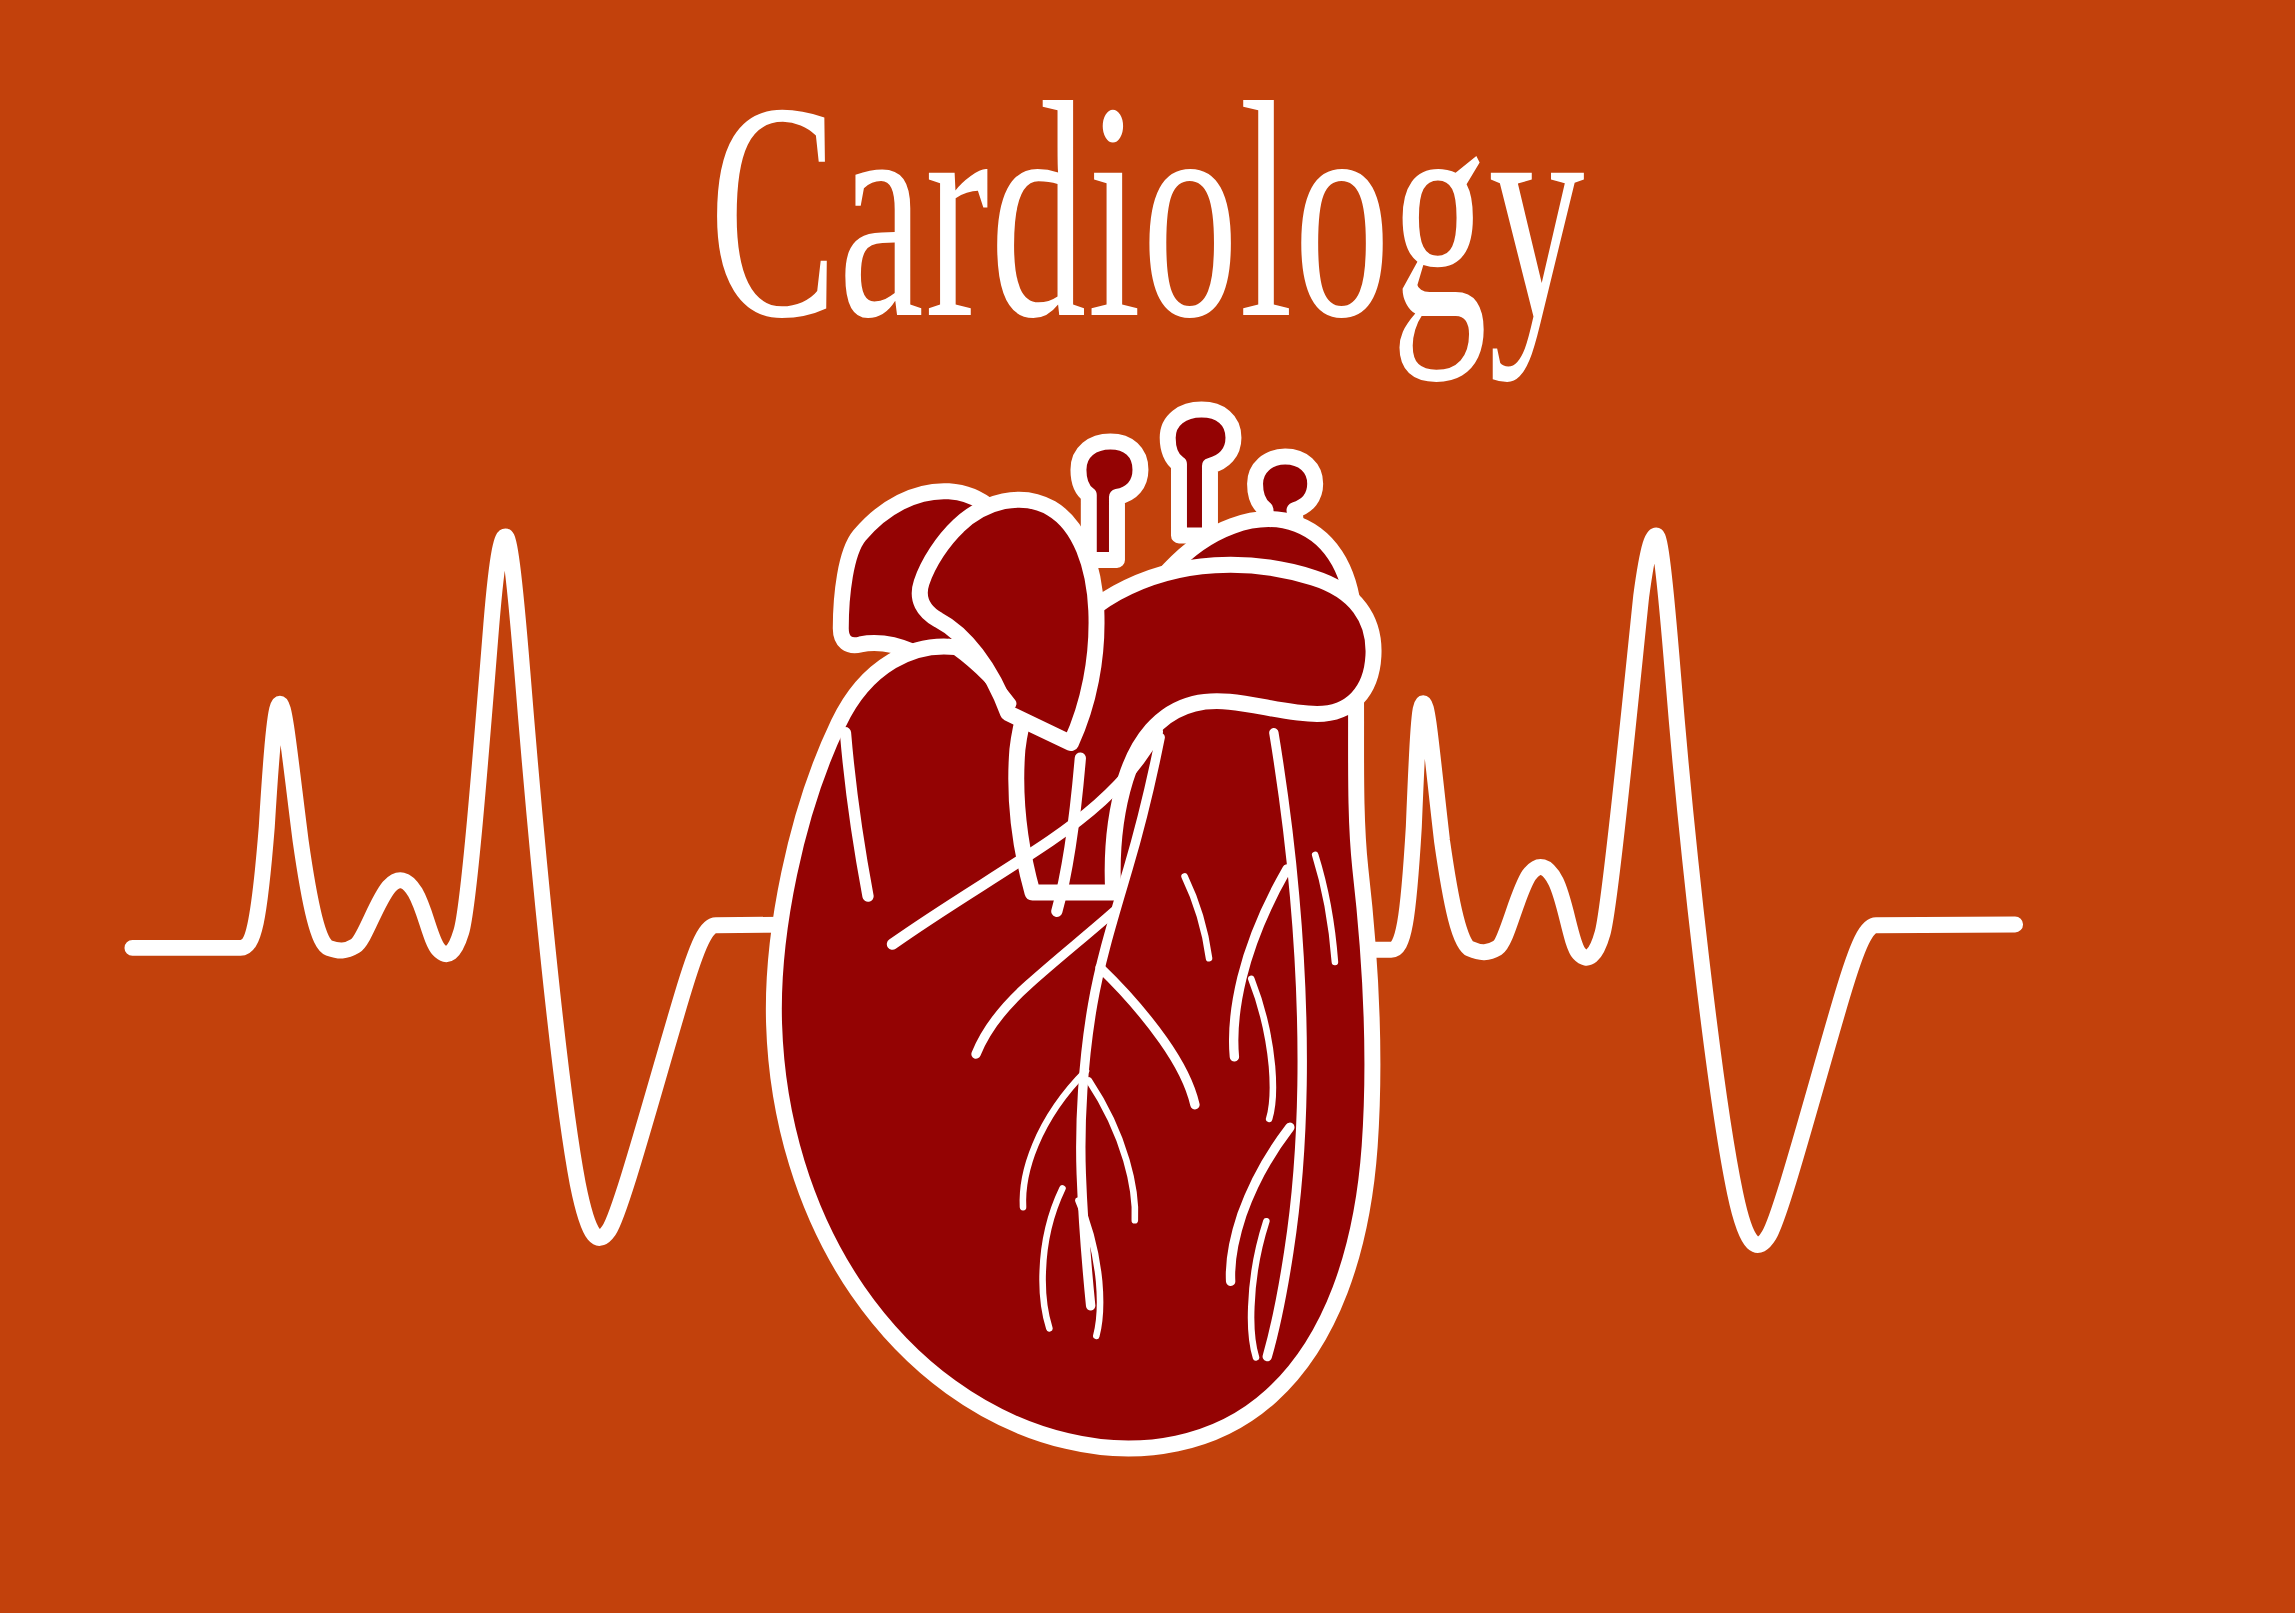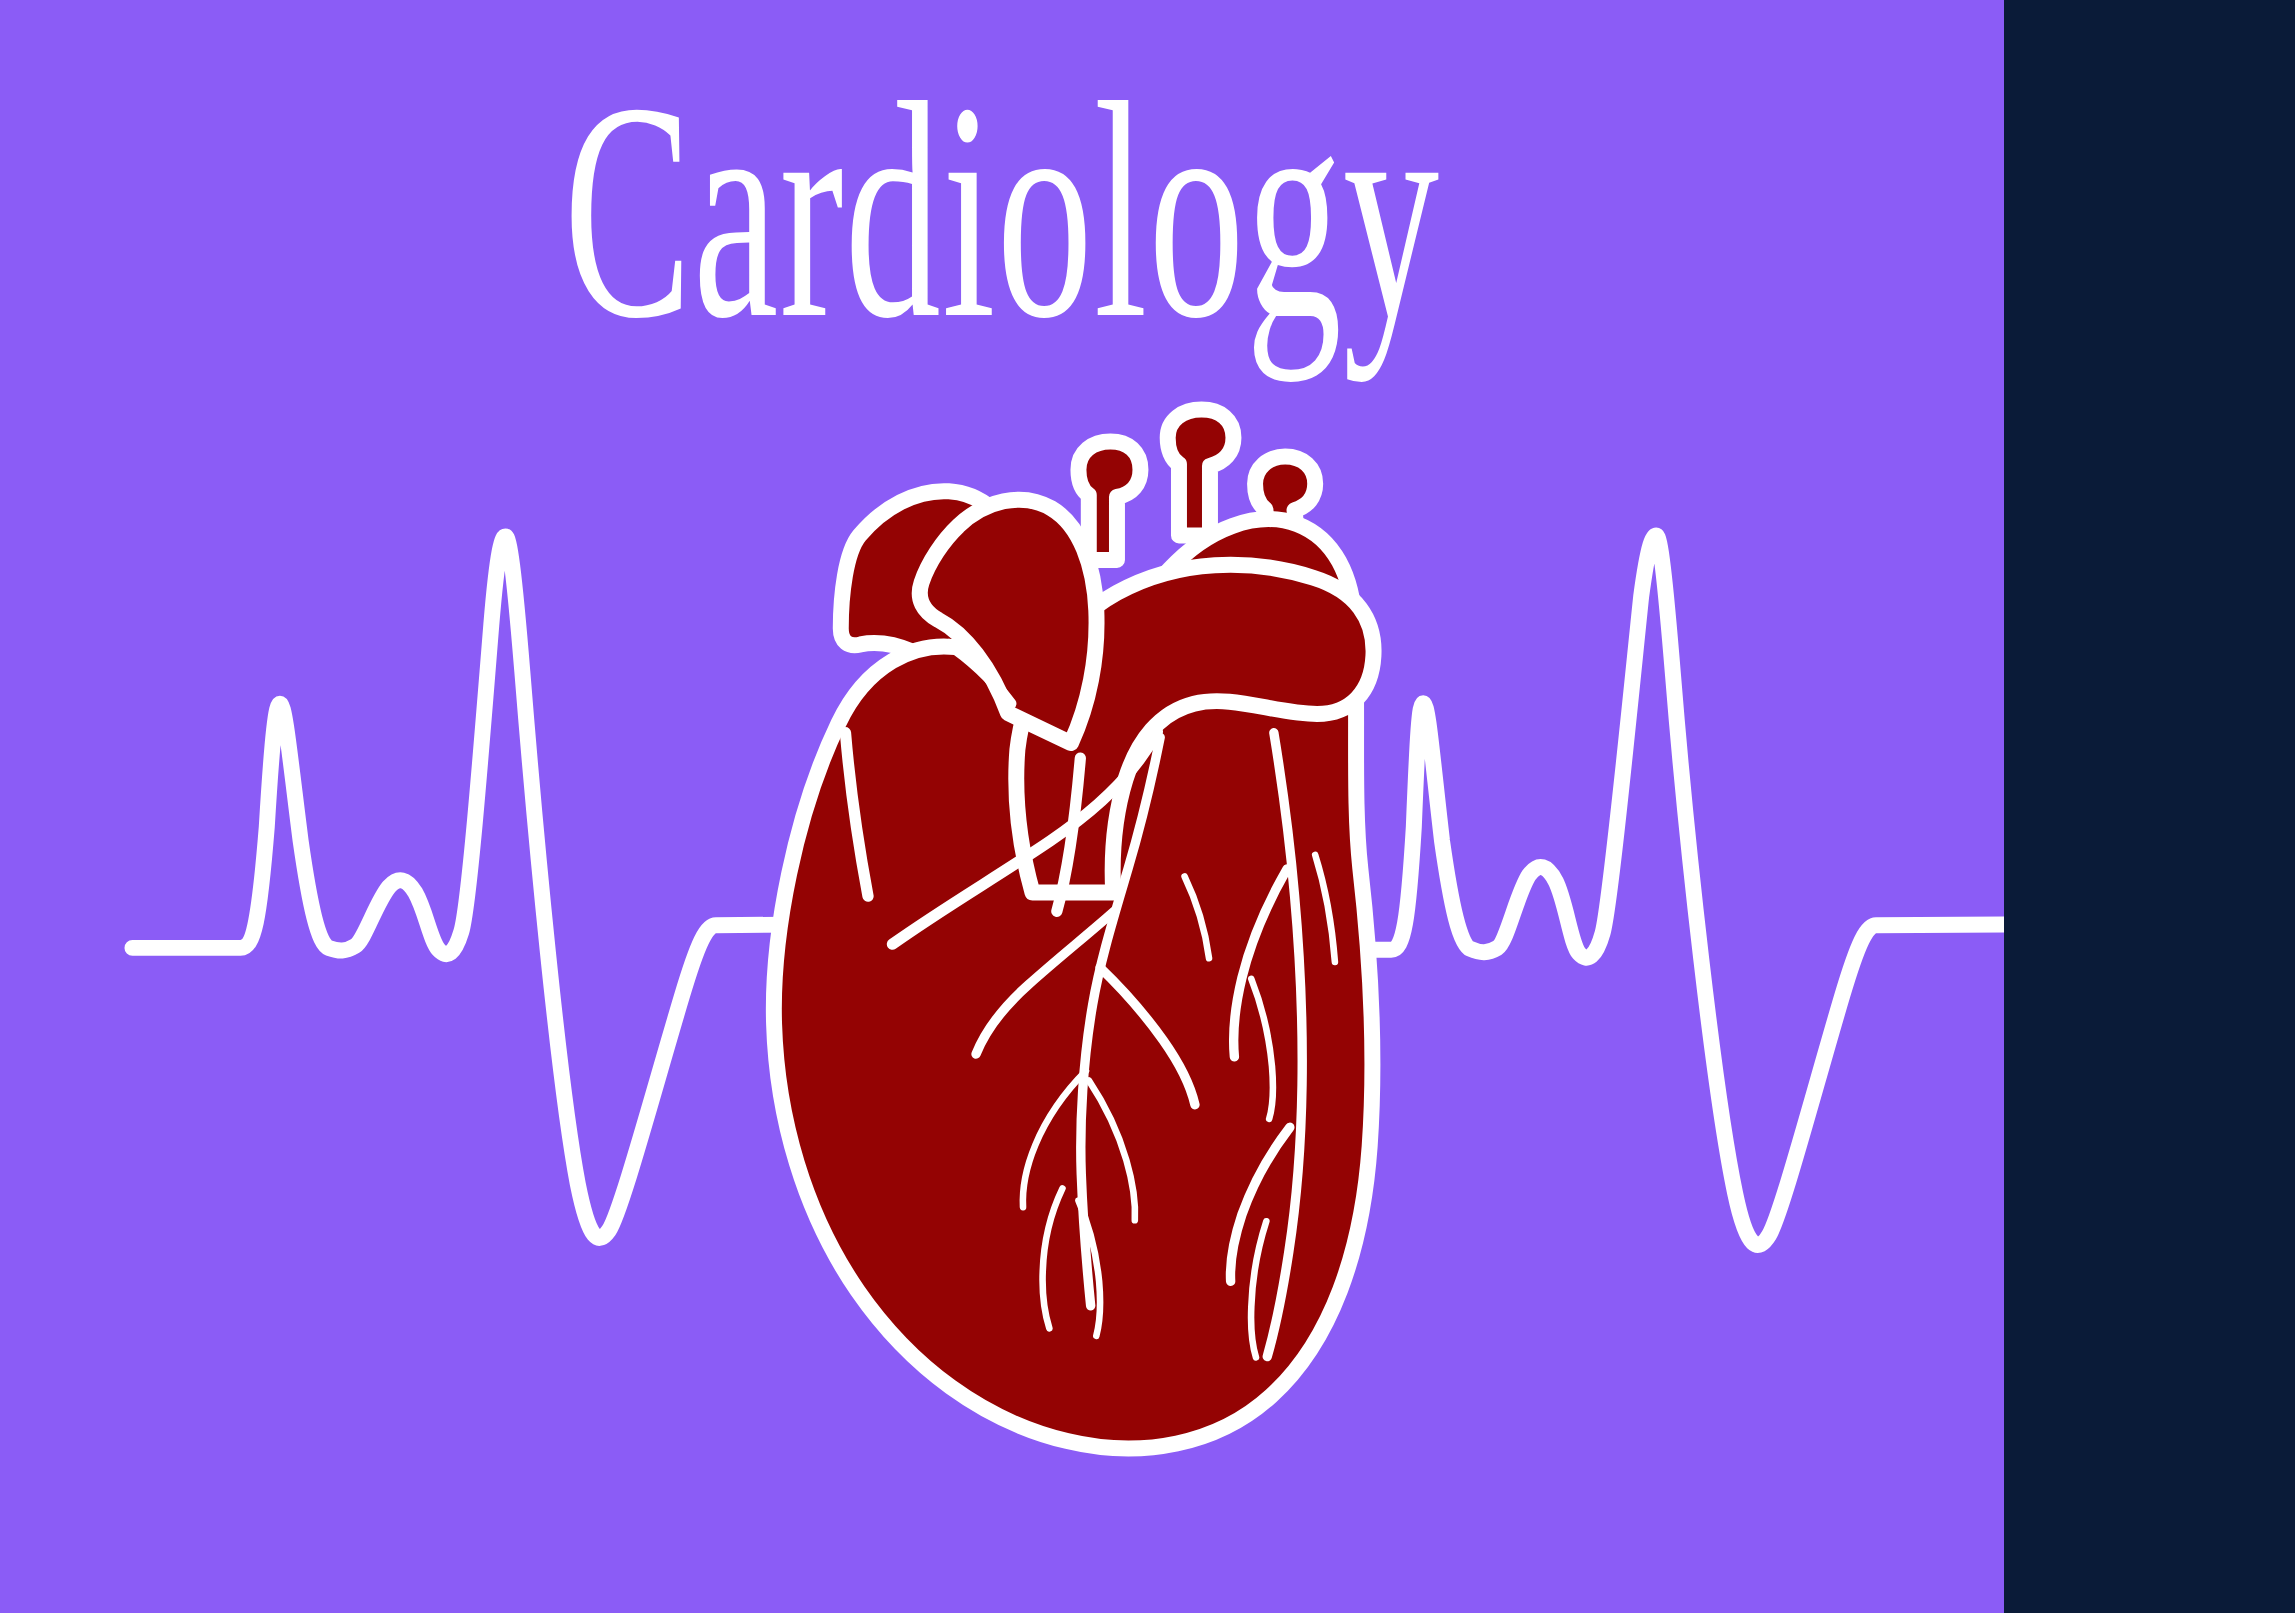--- a/index.html
+++ b/index.html
@@ -2,23 +2,23 @@
 <html style="font-size:7.5px"><head>
 <meta charset="utf-8">
 <style>
   html, body {
     margin: 0;
     padding: 0;
     background: #0a1b38;
   }
   #poster {
     position: relative;
-    width: 2004px;
+    width: 2295px;
     height: 1613px;
-    background: #8b5cf6;
+    background: #c2410c;
     overflow: hidden;
     font-family: "Liberation Serif", serif;
   }
   #title {
     position: absolute;
     left: 0;
     top: 56px;
     width: 100%;
     text-align: center;
     color: #ffffff;

